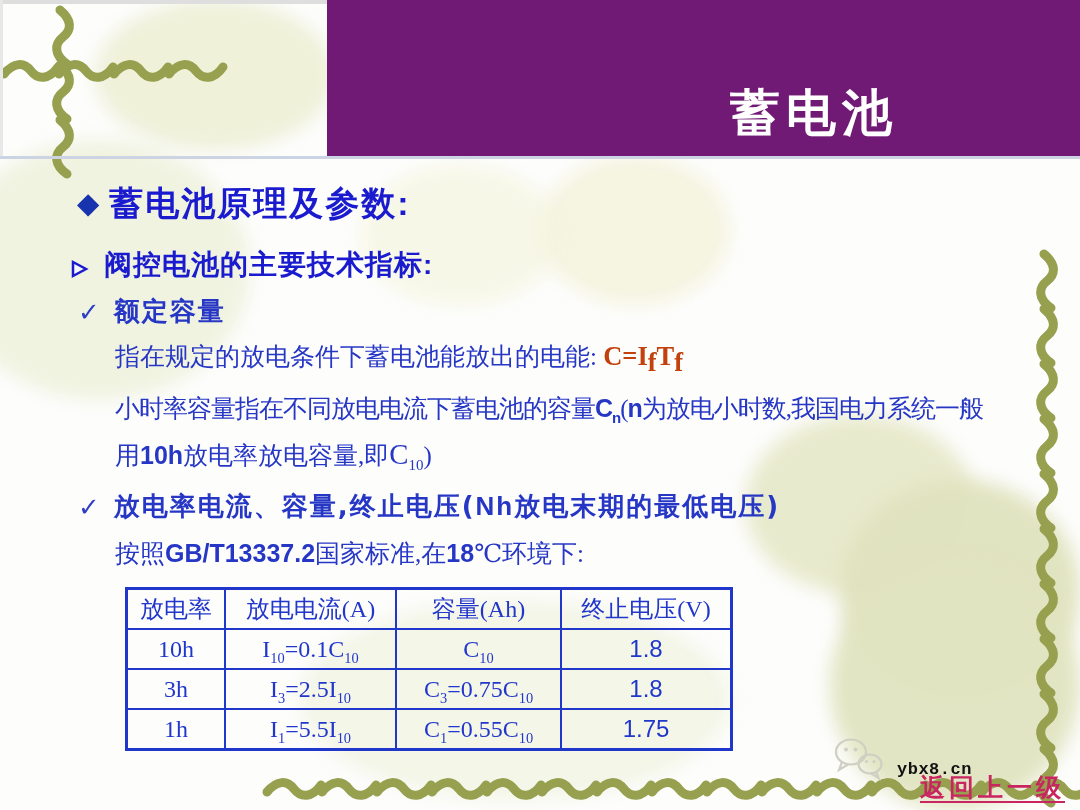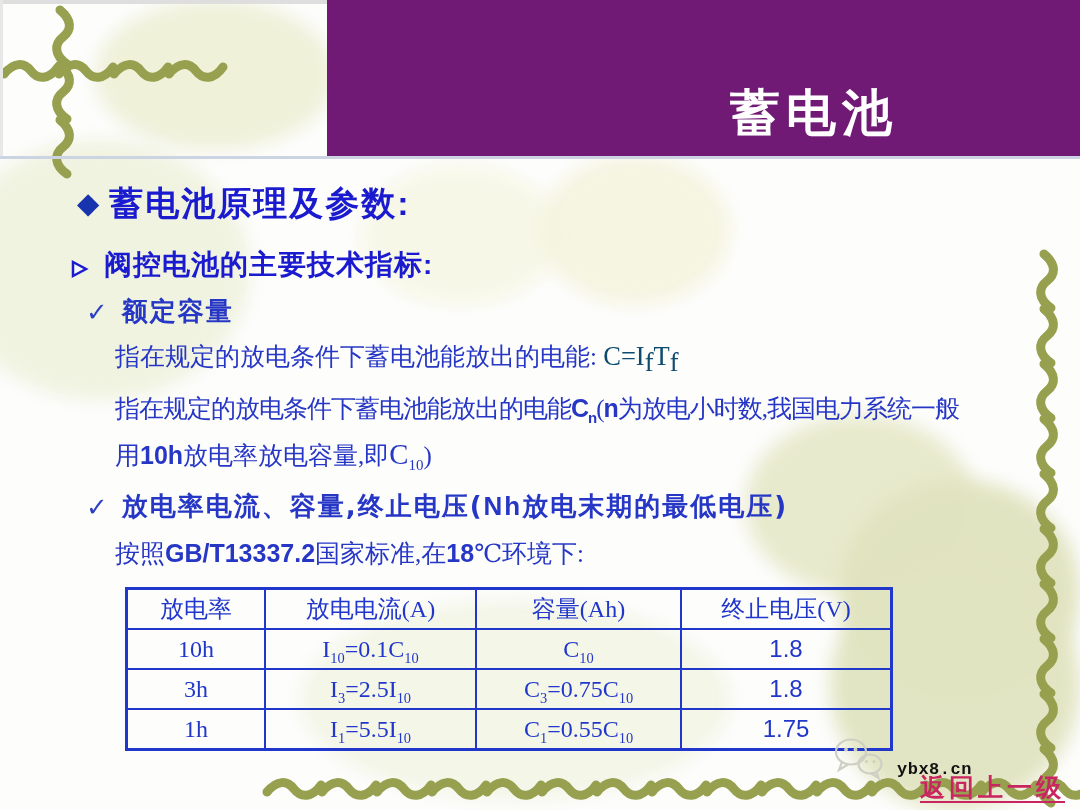--- a/index.html
+++ b/index.html
@@ -31,42 +31,42 @@
   
   .content{position:absolute;left:0;top:0;width:1080px;height:810px;z-index:3;border-radius:30px;}
   .abs{position:absolute;white-space:nowrap;}
   .h1-row{left:77px;top:181px;}
   .h1-bullet{color:#1733ae;font-size:29px;font-family:"Liberation Sans","DejaVu Sans",sans-serif;vertical-align:2px;}
   .h1-text{color:#1a1ace;font-size:34px;font-weight:bold;letter-spacing:2px;
     font-family:"Liberation Sans","DejaVu Sans",sans-serif;margin-left:10px;}
   .h2-row{left:70px;top:246px;}
   .h2-text{color:#1a1ace;font-size:28px;font-weight:bold;letter-spacing:1px;
     font-family:"Liberation Sans","DejaVu Sans",sans-serif;margin-left:14px;vertical-align:3px;}
-  .chk{color:#2d3fc3;font-size:26px;font-weight:bold;font-family:"DejaVu Sans","Liberation Sans",sans-serif;margin-left:8px;}
+  .chk{color:#2d3fc3;font-size:26px;font-weight:bold;font-family:"DejaVu Sans","Liberation Sans",sans-serif;}
   .chk1{left:78px;top:294px;}
   .chk2{left:78px;top:489px;}
   .item-title{color:#2636c5;font-size:26px;letter-spacing:2px;margin-left:14px;vertical-align:1px;}
   .body-line{color:#2636c5;font-size:25px;}
   .lineA{left:115px;top:340px;}
   .lineB{left:115px;top:392px;letter-spacing:-1px;}
   .lineC{left:115px;top:438px;}
   .lineD{left:115px;top:537px;}
   sub{font-size:60%;line-height:0;}
   .bd{font-weight:bold;font-family:"Liberation Sans","DejaVu Sans",sans-serif;}
-  .fm{color:#0c4a6e;font-weight:normal;font-size:1.06em;}
+  .fm{color:#c2410c;font-weight:bold;font-size:1.06em;}
   .big{font-size:1.15em;}
   .num{font-family:"Liberation Sans","DejaVu Sans",sans-serif;}
   
   .tbl{
     position:absolute;left:125px;top:587px;border-collapse:collapse;table-layout:fixed;
     z-index:3;border:3px solid #2136cb;
   }
   .tbl td,.tbl th{
     border:2px solid #2136cb;color:#2136cb;text-align:center;vertical-align:middle;
-    font-size:24px;font-weight:normal;height:38px;padding:0 20px;
+    font-size:24px;font-weight:normal;height:38px;padding:0 0;
     font-family:"Liberation Serif","DejaVu Serif",serif;
   }
   .cw1{width:96px;} .cw2{width:169px;} .cw3{width:163px;} .cw4{width:168px;}
   
   .footer{position:absolute;left:0;top:0;width:1080px;height:810px;z-index:4;pointer-events:none;}
   .wechat{position:absolute;left:831px;top:736px;}
   .brand{
     position:absolute;left:886px;top:739px;font-size:27px;font-weight:bold;letter-spacing:1px;
     font-family:"Liberation Sans","DejaVu Sans",sans-serif;color:#fcfcf7;
     -webkit-text-stroke:1.2px #c3c3b8;text-shadow:0 0 1px #c8c8bd;white-space:nowrap;
@@ -157,21 +157,21 @@
     <svg width="20" height="20" style="vertical-align:-2px">
       <path d="M3 3 L16 10 L3 17 Z" fill="#f7f8fb" stroke="#1a1ace" stroke-width="2.5" stroke-linejoin="miter"></path>
     </svg><span class="h2-text">阀控电池的主要技术指标:</span>
   </div>
 
   <div class="abs chk chk1">
     <span>✓</span><span class="item-title">额定容量</span>
   </div>
 
   <div class="abs body-line lineA"><span>指在规定的放电条件下蓄电池能放出的电能: </span><span class="fm">C=I</span><sub class="fm">f</sub><span class="fm">T</span><sub class="fm">f</sub></div>
-  <div class="abs body-line lineB"><span>指在规定的放电条件下蓄电池能放出的电能</span><span class="bd">C</span><sub class="bd">n</sub><span>(</span><span class="bd">n</span><span>为放电小时数,我国电力系统一般</span></div>
+  <div class="abs body-line lineB"><span>小时率容量指在不同放电电流下蓄电池的容量</span><span class="bd">C</span><sub class="bd">n</sub><span>(</span><span class="bd">n</span><span>为放电小时数,我国电力系统一般</span></div>
   <div class="abs body-line lineC"><span>用</span><span class="bd">10h</span><span>放电率放电容量,即</span><span class="big">C</span><sub>10</sub><span>)</span></div>
 
   <div class="abs chk chk2">
     <span>✓</span><span class="item-title"><span>放电率电流、容量,终止电压(</span><span class="bd">Nh</span><span>放电末期的最低电压)</span></span>
   </div>
 
   <div class="abs body-line lineD"><span>按照</span><span class="bd">GB/T13337.2</span><span>国家标准,在</span><span class="bd">18</span><span>℃环境下:</span></div>
 
   <table class="tbl">
     <tbody>

